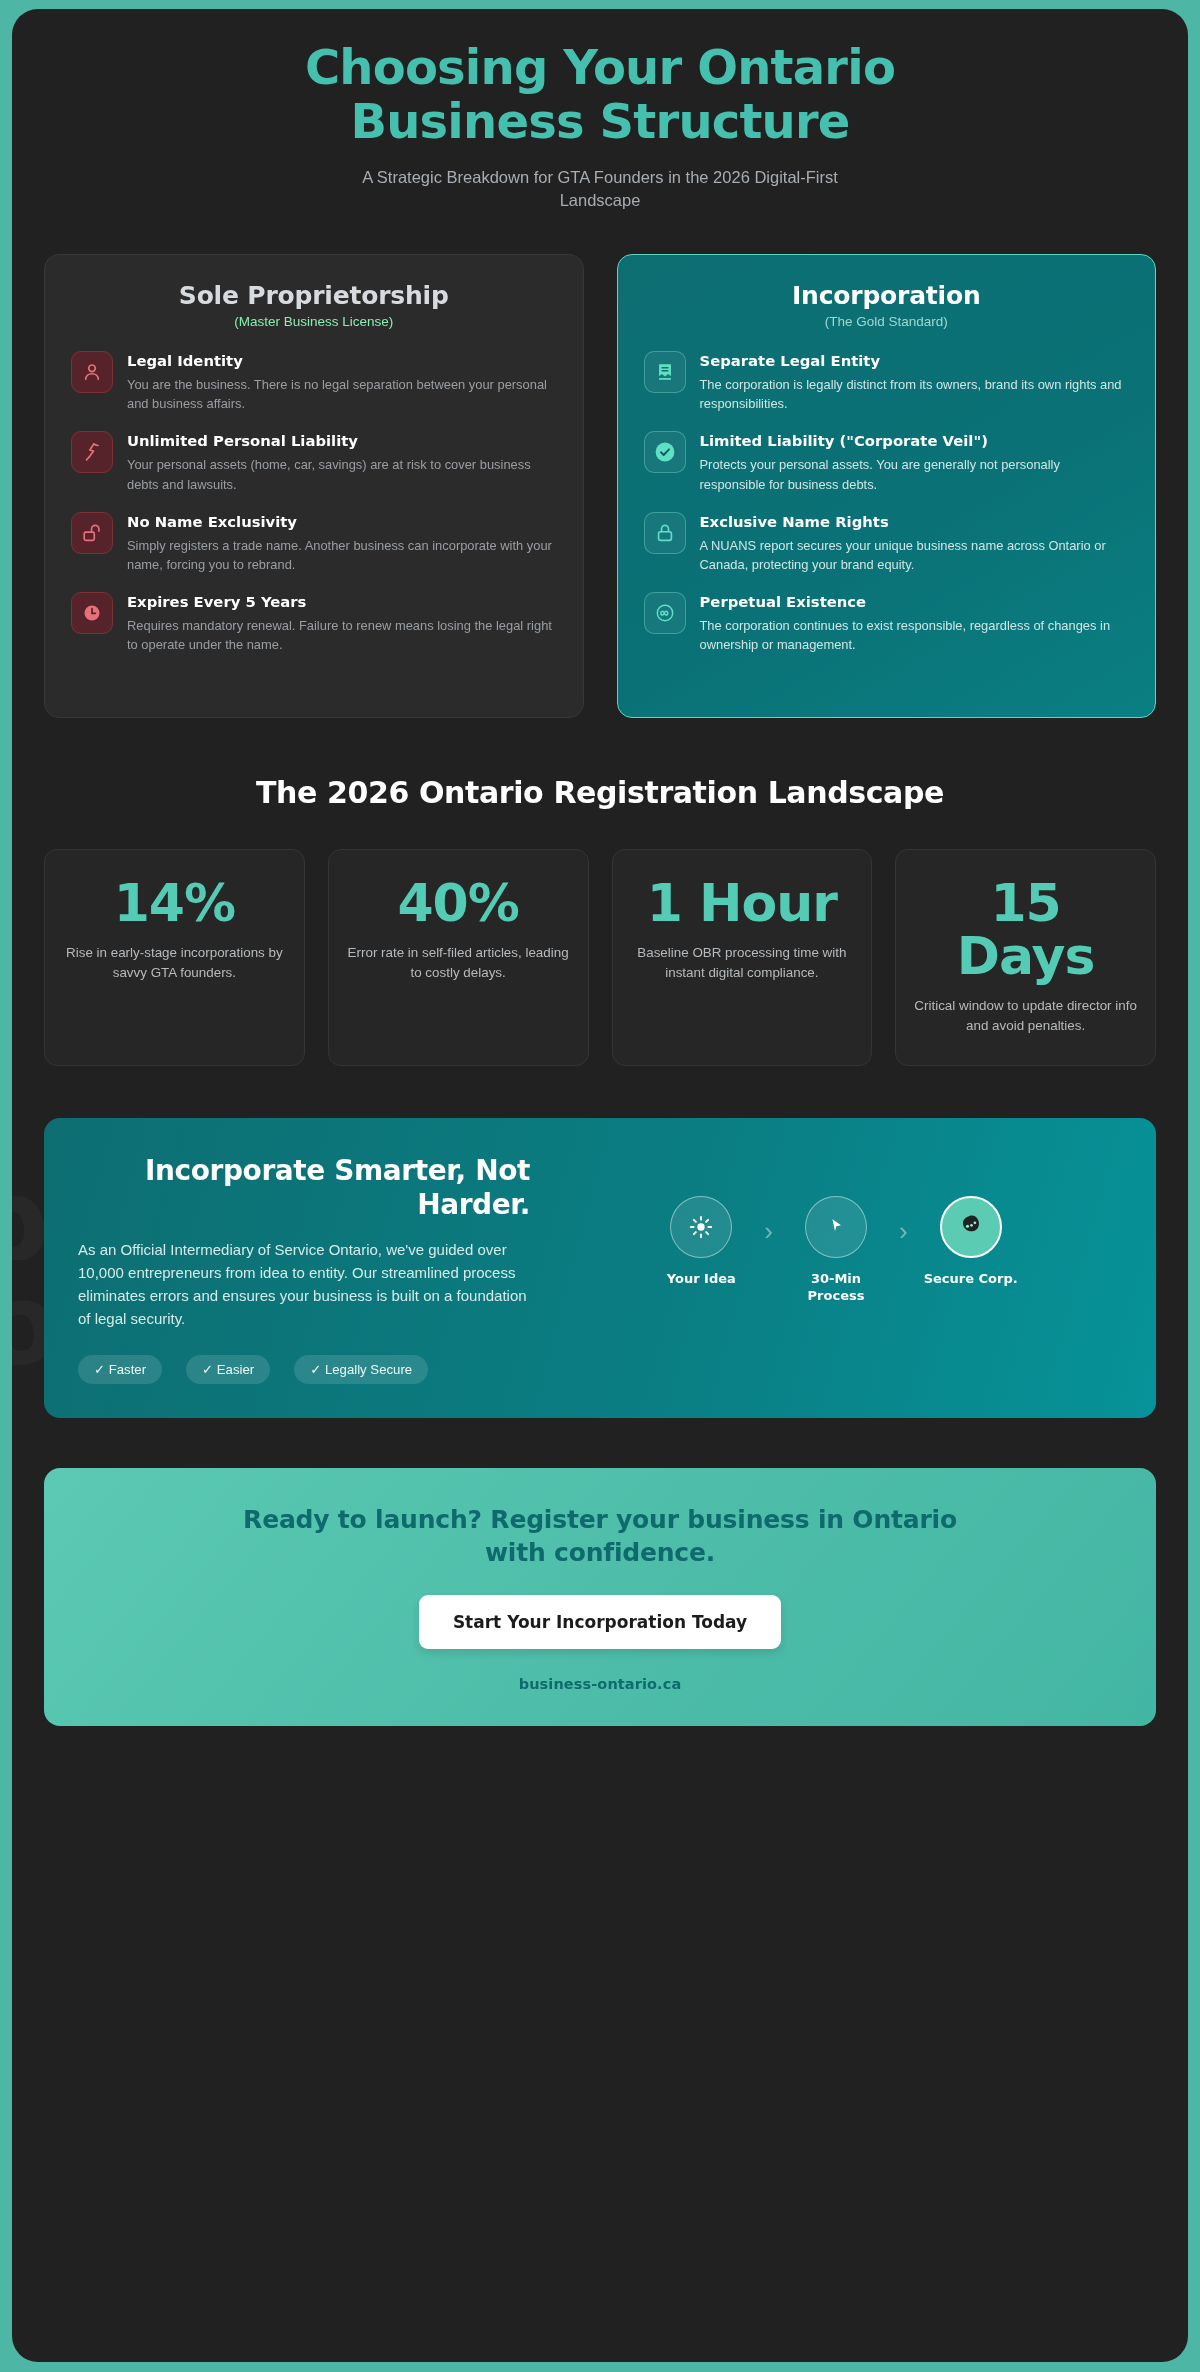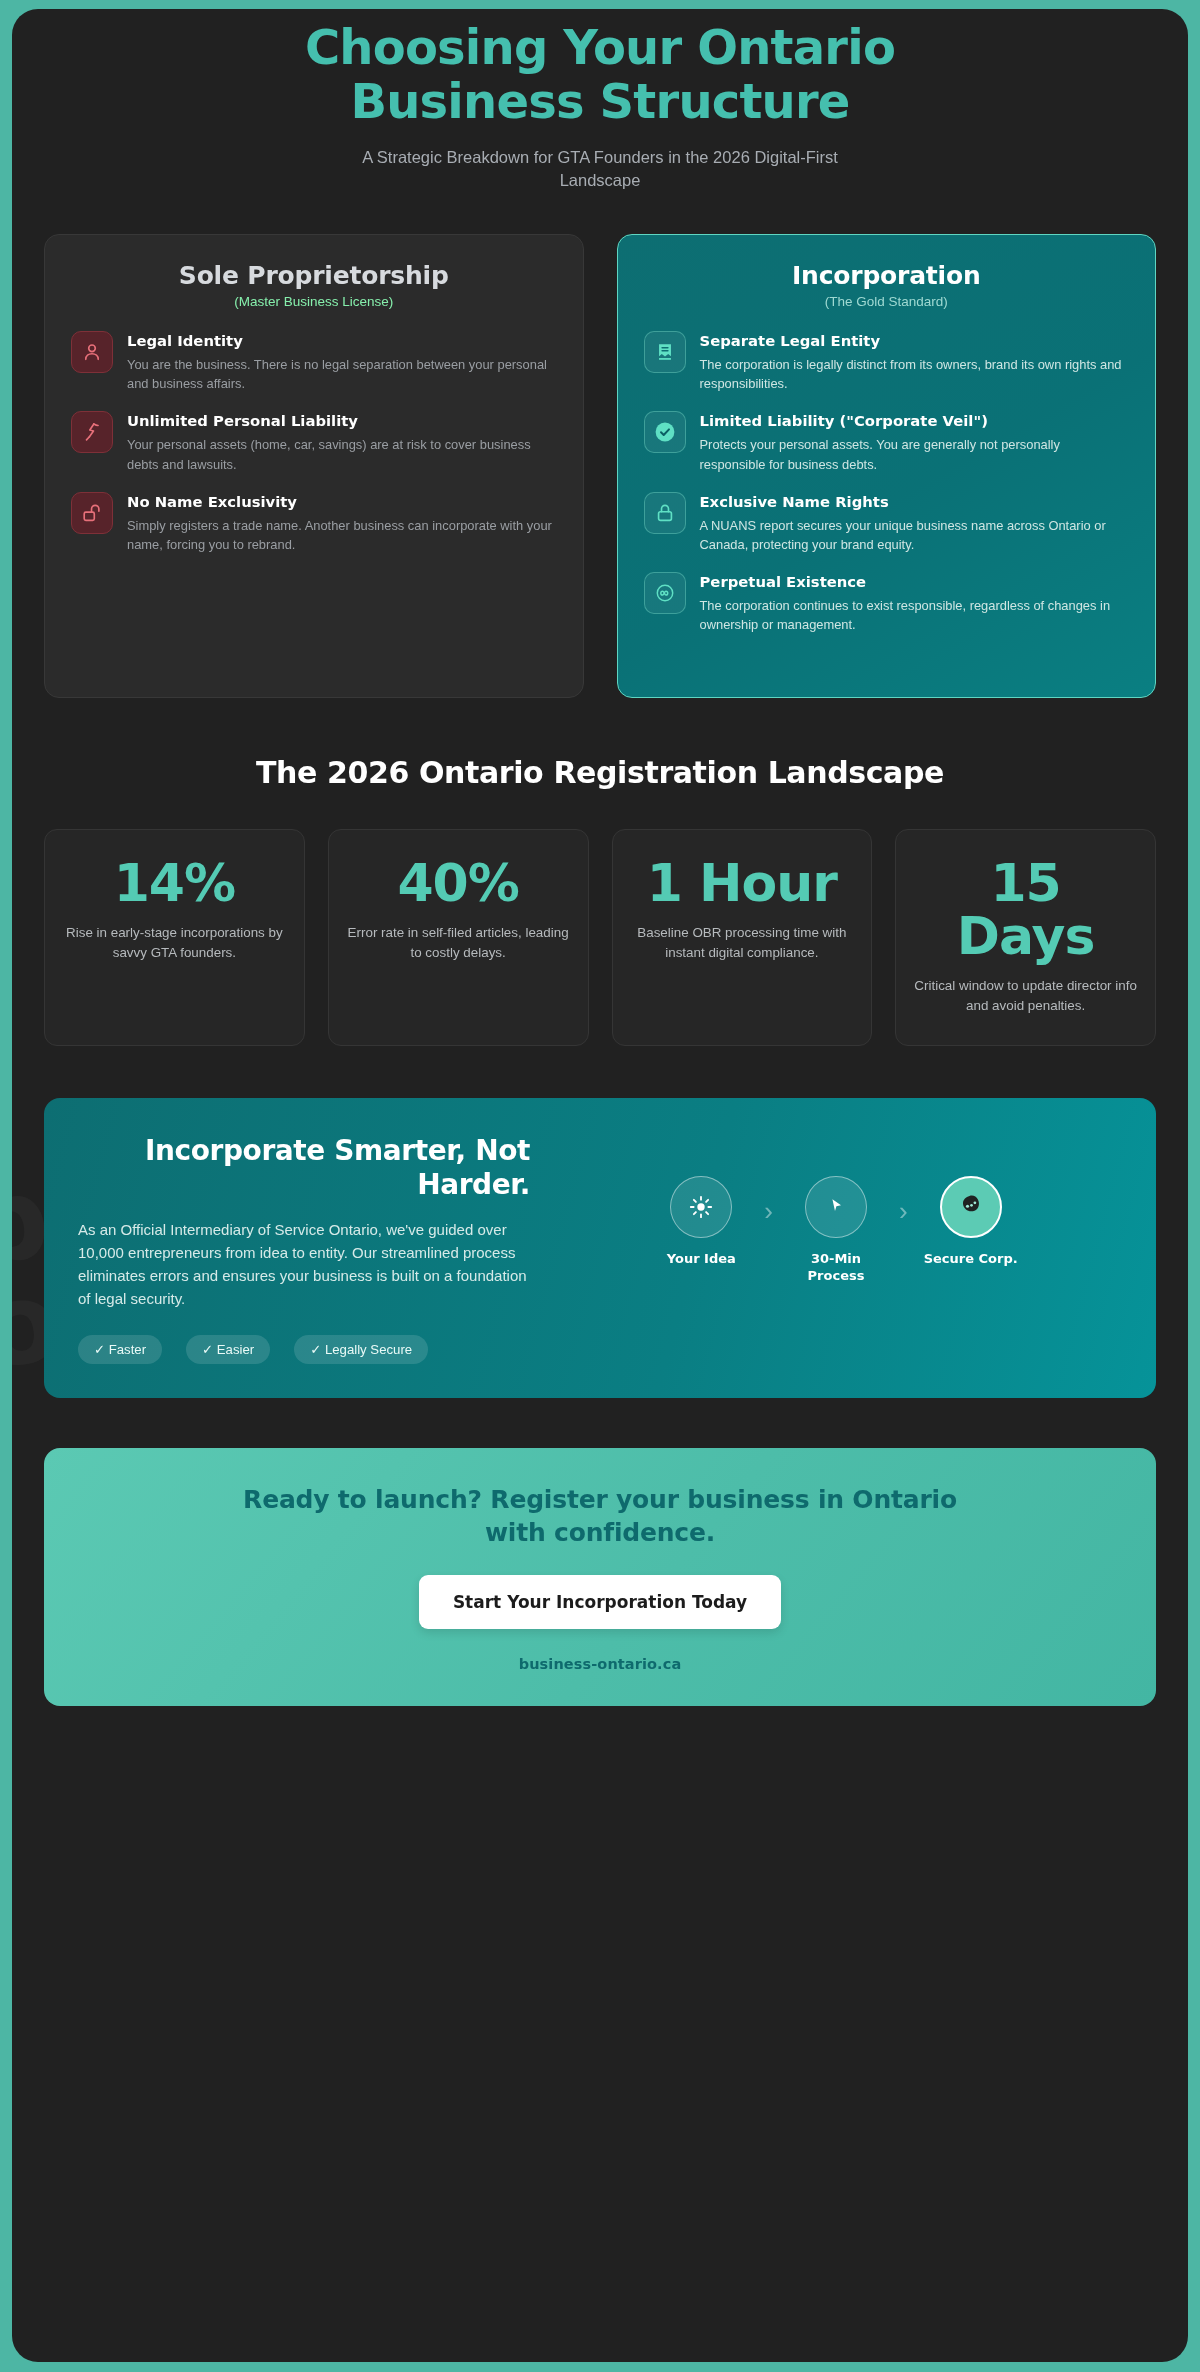--- a/index.html
+++ b/index.html
@@ -43,21 +43,21 @@
     color: rgba(255,255,255,0.035);
     transform: rotate(-7deg);
     pointer-events: none;
     user-select: none;
     white-space: pre-line;
   }
 
   #content { position: relative; z-index: 2; padding: 0 32px; }
 
   
-  .hdr { padding-top: 12px; text-align: center; }
+  .hdr { padding-top: 32px; text-align: center; }
   .hdr h1 {
     font-family: "DejaVu Sans", sans-serif;
     font-size: 48px;
     line-height: 1.12;
     font-weight: 700;
     color: #45bfae;
     letter-spacing: -0.8px;
     max-width: 820px;
     margin: 0 auto;
   }
@@ -339,20 +339,32 @@
                 <rect x="3.5" y="11" width="11" height="9" rx="1.8"></rect>
                   <path d="M11.5 11V7.6a4 4 0 0 1 8 0V10"></path>
               </svg>
             </div>
             <div class="ftxt">
               <h3>No Name Exclusivity</h3>
               <p>Simply registers a trade name. Another business can incorporate with your name, forcing you to rebrand.</p>
             </div>
           </div>
 
+          <div class="feat">
+            <div class="ficon">
+              <svg width="22" height="22" viewBox="0 0 24 24">
+                <circle cx="12" cy="12" r="8.2" fill="#e8707a"></circle>
+                <path d="M12 7.3v5h3.6" stroke="#57232a" stroke-width="1.9" stroke-linecap="round" fill="none"></path>
+              </svg>
+            </div>
+            <div class="ftxt">
+              <h3>Expires Every 5 Years</h3>
+              <p>Requires mandatory renewal. Failure to renew means losing the legal right to operate under the name.</p>
+            </div>
+          </div>
         </div>
 
         <div class="card pos">
           <h2>Incorporation</h2>
           <div class="tag">(The Gold Standard)</div>
 
           <div class="feat">
             <div class="ficon">
               <svg width="22" height="22" viewBox="0 0 24 24">
                 <path d="M5.5 3.5h13v13l-3-2.3-3.5 2.6-3.5-2.6-3 2.3z" fill="#5fe0c4"></path>

